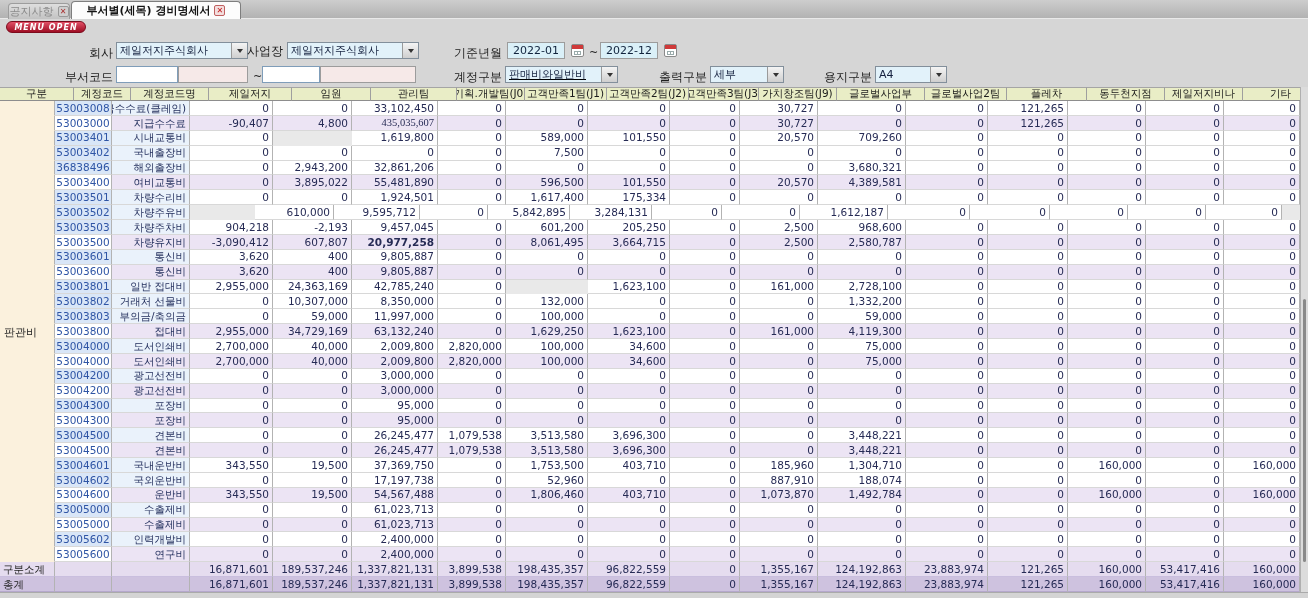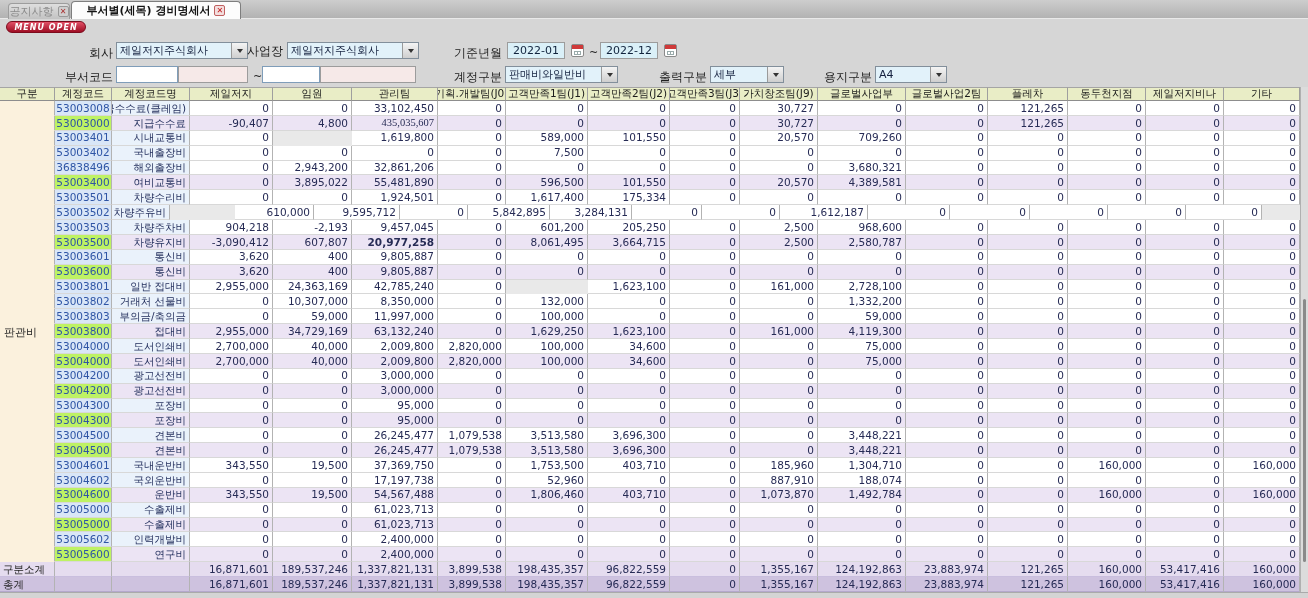--- a/index.html
+++ b/index.html
@@ -55,21 +55,21 @@
         align-items:center; justify-content:center; overflow:hidden; white-space:nowrap; flex:none; }
   .tbody { position:relative; flex:1; display:flex; flex-direction:column; }
   .tr { display:flex; flex:1; min-height:0; }
   .td { border-right:1px solid #b3b3b3; border-bottom:1px solid #d8d8d8; font-size:10.5px;
         display:flex; align-items:center; justify-content:flex-end; padding:0 3px;
         overflow:hidden; white-space:nowrap; flex:none; color:#262b55; line-height:1; }
   .detail .td { background:#fff; }
   .detail .c1 { background:#d9e6f7; }
   .detail .c2 { background:#eaf2fb; }
   .summary .td { background:#ece4f4; }
-  .summary .c1 { background:#bef264; }
+  .summary .c1 { background:#ffffff; }
   .c0 { background:#fbf1dd !important; border-bottom-color:#fbf1dd !important; justify-content:flex-start; color:#222; }
   .c1 { justify-content:center; color:#2f55a5; }
   .c2 { color:#24305e; }
   .subtotal .td { background:#e5dcef; border-bottom-color:#c9bede; }
   .subtotal .c0 { background:#e5dcef !important; border-bottom-color:#c9bede !important; }
   .total .td { background:#cec2df; border-bottom-color:#b5a8cc; }
   .total .c0 { background:#cec2df !important; border-bottom-color:#b5a8cc !important; }
   .group-label { position:absolute; left:4px; top:47%; transform:translateY(-50%);
         font-size:11px; color:#222; }
   .vscroll { position:absolute; top:87px; right:0; width:8px; height:505px;
@@ -118,21 +118,21 @@
     <div class="datebox" style="left:600px;top:23px;width:58px;">2022-12</div>
     <div class="calicon" style="left:664px;top:25px;"></div>
 
     <span class="flabel" style="left:58px;top:50px;width:55px;">부서코드</span>
     <div class="inp" style="left:116px;top:47px;width:62px;"></div>
     <div class="inp inp-pink" style="left:178px;top:47px;width:70px;"></div>
     <span class="tilde" style="left:253px;top:51px;">~</span>
     <div class="inp" style="left:262px;top:47px;width:58px;"></div>
     <div class="inp inp-pink" style="left:320px;top:47px;width:96px;"></div>
     <span class="flabel" style="left:448px;top:50px;width:54px;">계정구분</span>
-    <div class="combo" style="left:505px;top:47px;width:113px;">
+    <div class="combo" style="left:505px;top:47px;width:113px;text-decoration:underline;">
       <div class="combo-val">판매비와일반비</div>
       <div class="combo-btn">
           <span class="arr"></span>
         </div>
     </div>
     <span class="flabel" style="left:653px;top:50px;width:54px;">출력구분</span>
     <div class="combo" style="left:710px;top:47px;width:74px;">
       <div class="combo-val">세부</div>
       <div class="combo-btn">
           <span class="arr"></span>
@@ -142,21 +142,21 @@
     <div class="combo" style="left:875px;top:47px;width:72px;">
       <div class="combo-val">A4</div>
       <div class="combo-btn">
           <span class="arr"></span>
         </div>
     </div>
   </div>
 
   <div class="gridwrap">
     <div class="thead" id="thead">
-        <div class="th" style="width: 55px;">구분</div>
+        <div class="th" style="width: 74px;">구분</div>
         <div class="th" style="width: 57px;">계정코드</div>
         <div class="th" style="width: 78px;">계정코드명</div>
         <div class="th" style="width: 83px;">제일저지</div>
         <div class="th" style="width: 79px;">임원</div>
         <div class="th" style="width: 86px;">관리팀</div>
         <div class="th" style="width: 68px;">기획.개발팀(J0)</div>
         <div class="th" style="width: 82px;">고객만족1팀(J1)</div>
         <div class="th" style="width: 82px;">고객만족2팀(J2)</div>
         <div class="th" style="width: 70px;">고객만족3팀(J3)</div>
         <div class="th" style="width: 78px;">가치창조팀(J9)</div>
@@ -298,21 +298,21 @@
           <div class="td num" style="width: 88px;">0</div>
           <div class="td num" style="width: 82px;">0</div>
           <div class="td num" style="width: 80px;">0</div>
           <div class="td num" style="width: 78px;">0</div>
           <div class="td num" style="width: 78px;">0</div>
           <div class="td num" style="width: 76px;">0</div>
         </div>
         <div class="tr detail">
           <div class="td c0" style="width: 55px;"></div>
           <div class="td c1" style="width: 57px;">53003502</div>
-          <div class="td c2" style="width: 58px;">차량주유비</div>
+          <div class="td c2" style="width: 78px;">차량주유비</div>
           <div class="td num" style="width: 65px; margin-top: 46px;">-3,994,630</div>
           <div class="td num" style="width: 79px;">610,000</div>
           <div class="td num" style="width: 86px;">9,595,712</div>
           <div class="td num" style="width: 68px;">0</div>
           <div class="td num" style="width: 82px;">5,842,895</div>
           <div class="td num" style="width: 82px;">3,284,131</div>
           <div class="td num" style="width: 70px;">0</div>
           <div class="td num" style="width: 78px;">0</div>
           <div class="td num" style="width: 88px;">1,612,187</div>
           <div class="td num" style="width: 82px;">0</div>

